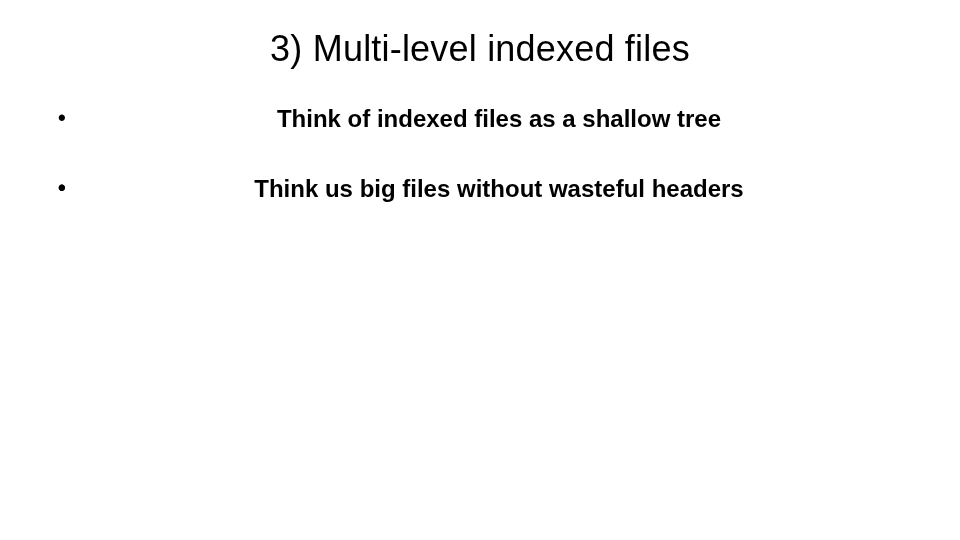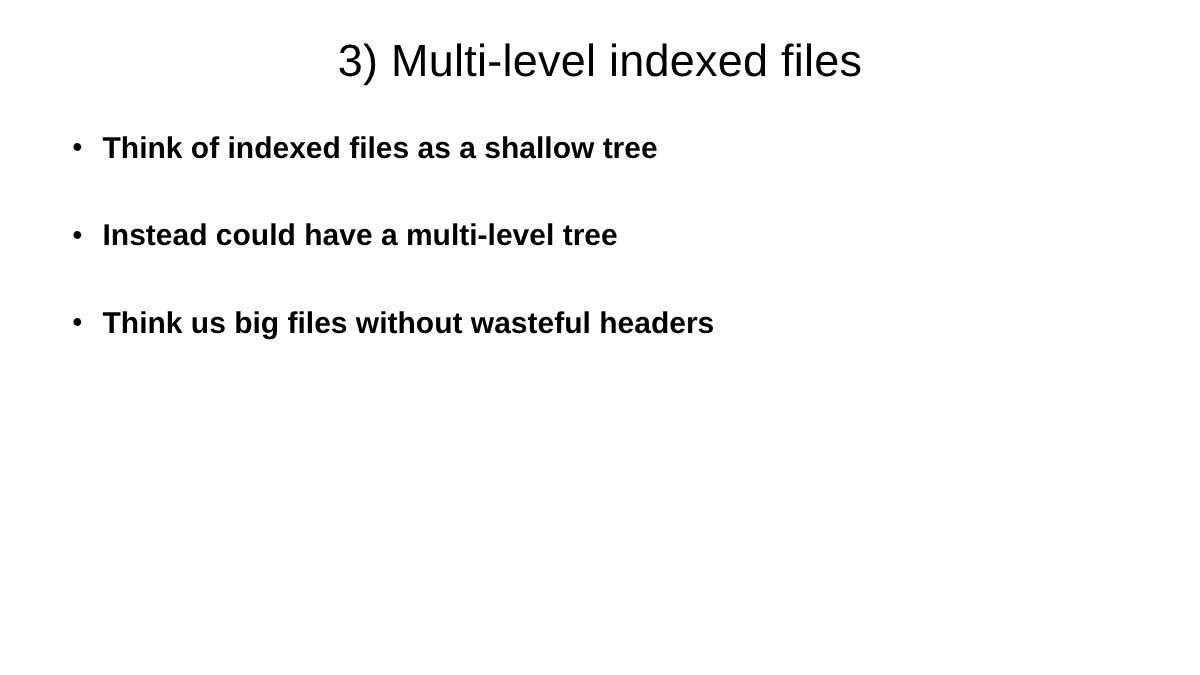--- a/index.html
+++ b/index.html
@@ -19,20 +19,21 @@
   }
   .title {
     text-align: center;
     font-size: 36px;
     font-weight: 400;
     padding-top: 28px;
     letter-spacing: 0.2px;
   }
   .body {
     padding: 34px 44px 0 50px;
+    text-align: center;
   }
   ul.level1 {
     list-style: none;
     margin: 0;
     padding: 0;
   }
   ul.level1 > li {
     position: relative;
     padding-left: 32px;
     font-size: 24px;
@@ -72,20 +73,19 @@
 <body>
 
 <div class="slide">
   <div class="title">3) Multi-level indexed files</div>
   <div class="body">
     <ul class="level1">
       <li>
         <span>Think of indexed files as a shallow tree</span>
       </li>
       <li>
-        <span>Instead could have a multi-level tree</span>
       </li>
       <li>
         <span>Think us big files without wasteful headers</span>
       </li>
     </ul>
   </div>
 </div>
 
 </body></html>

